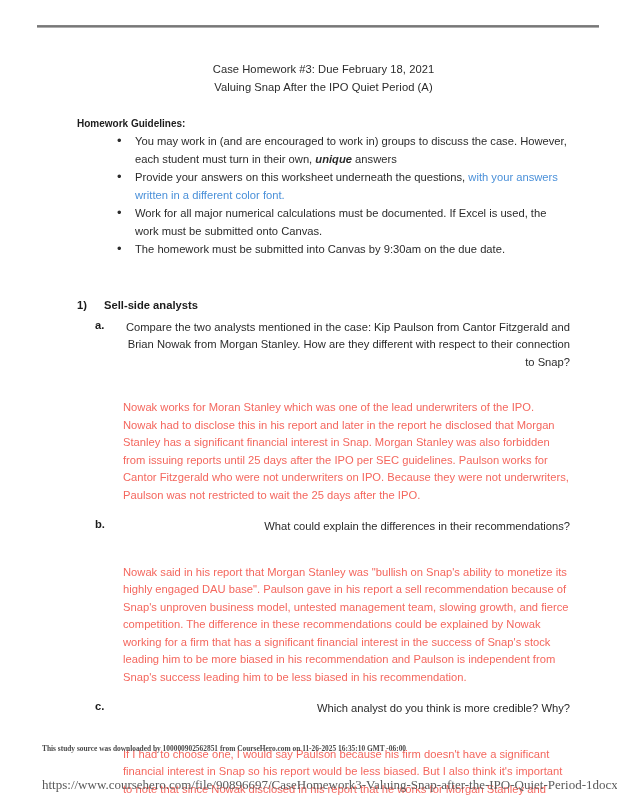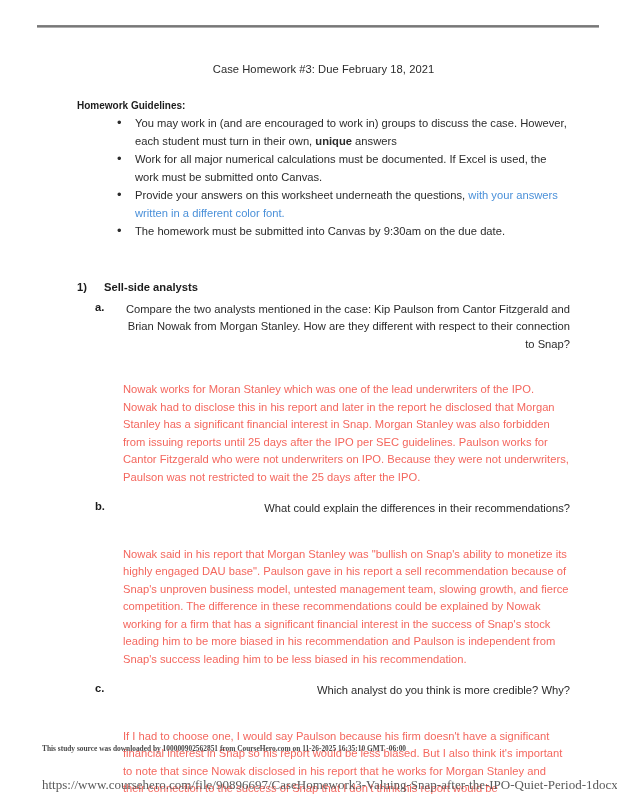--- a/index.html
+++ b/index.html
@@ -72,21 +72,21 @@
     padding-left: 18px;
   }
   ul.guidelines li::before {
     content: "\2022";
     position: absolute;
     left: 0;
     top: -1px;
     font-size: 13px;
     color: #2b2b2b;
   }
-  .bold { font-weight: bold; }
+  .bold { font-weight: bold; font-style: italic; }
   .blue { color: #4a90d9; }
 
   .qnum-block {
     margin-top: 40px;
   }
   .qnum-row {
     font-size: 11.2px;
     font-weight: bold;
     color: #1c1c1c;
   }
@@ -149,33 +149,34 @@
 <body>
 
 <div class="page">
 
   <div class="top-rule"></div>
 
   <div class="content">
 
     <div class="doc-title">
       <div>Case Homework #3: Due February 18, 2021</div>
+      <div>Valuing Snap After the IPO Quiet Period (A)</div>
     </div>
 
     <div class="section-head">Homework Guidelines:</div>
 
     <ul class="guidelines">
       <li>
         <span>You may work in (and are encouraged to work in) groups to discuss the case. However, each student must turn in their own, </span><span class="bold">unique</span><span> answers</span>
       </li>
       <li>
+        <span>Provide your answers on this worksheet underneath the questions, </span><span class="blue">with your answers written in a different color font.</span>
+      </li>
+      <li>
         <span>Work for all major numerical calculations must be documented. If Excel is used, the work must be submitted onto Canvas.</span>
-      </li>
-      <li>
-        <span>Provide your answers on this worksheet underneath the questions, </span><span class="blue">with your answers written in a different color font.</span>
       </li>
       <li>
         <span>The homework must be submitted into Canvas by 9:30am on the due date.</span>
       </li>
     </ul>
 
     <div class="qnum-block">
       <div class="qnum-row">
         <span class="num">1)</span><span>Sell-side analysts</span>
       </div>

